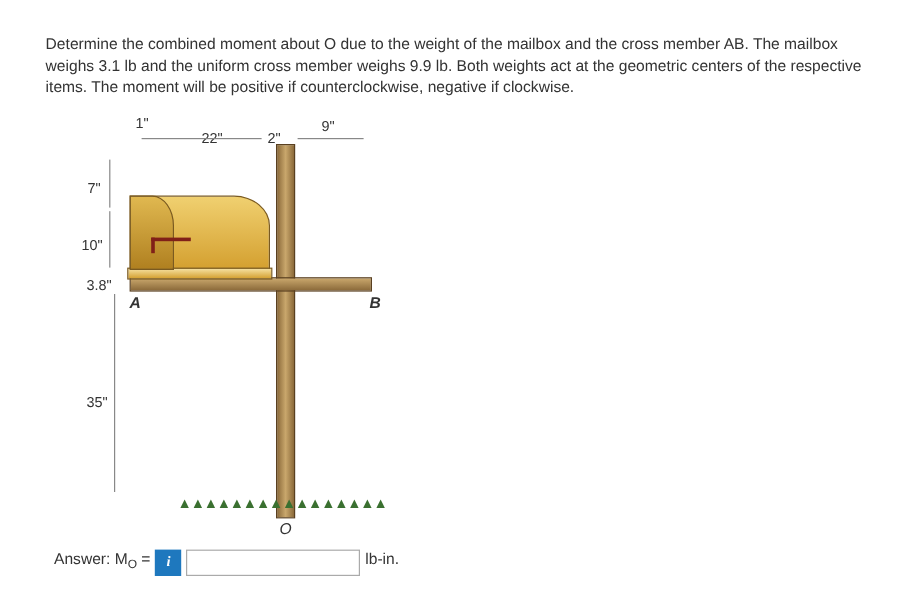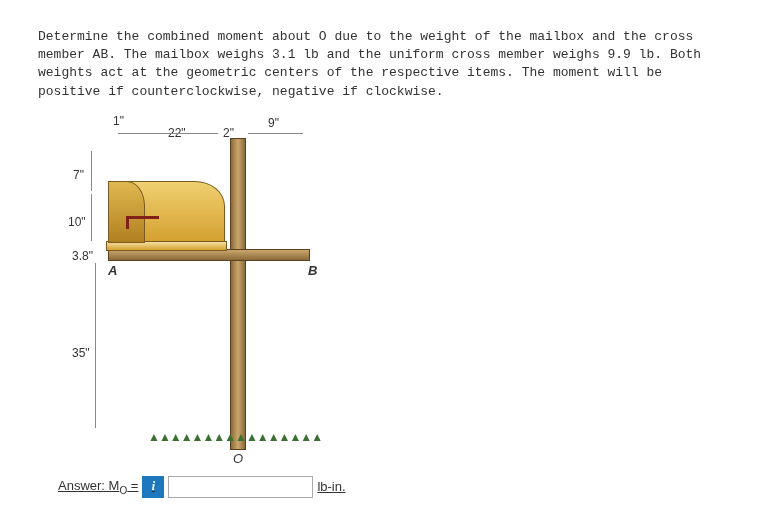--- a/index.html
+++ b/index.html
@@ -9,21 +9,20 @@
       margin: 0;
       padding: 28px 38px;
       width: 769px;
       height: 512px;
       box-sizing: border-box;
       background: #fff;
     }
     .problem-text {
       line-height: 1.4;
       margin-bottom: 15px;
-      font-family: Liberation Mono, monospace;
     }
     .diagram-container {
       position: relative;
       width: 260px;
       height: 350px;
       margin-left: 20px;
     }
     .dim-label {
       position: absolute;
       font-size: 12px;
@@ -104,24 +103,23 @@
     }
     .ab-label {
       position: absolute;
       font-style: italic;
       font-weight: bold;
       font-size: 13px;
     }
     .answer-row {
       margin-top: 10px;
       display: flex;
-      align-items: center;
+      align-items: flex-start;
       gap: 4px;
-      margin-left: 20px;
-      text-decoration: underline;
+      margin-left: 7px;
     }
     .info-btn {
       width: 22px;
       height: 22px;
       background: #1e78be;
       color: #fff;
       font-family: Georgia, serif;
       font-weight: bold;
       font-style: italic;
       font-size: 12px;

